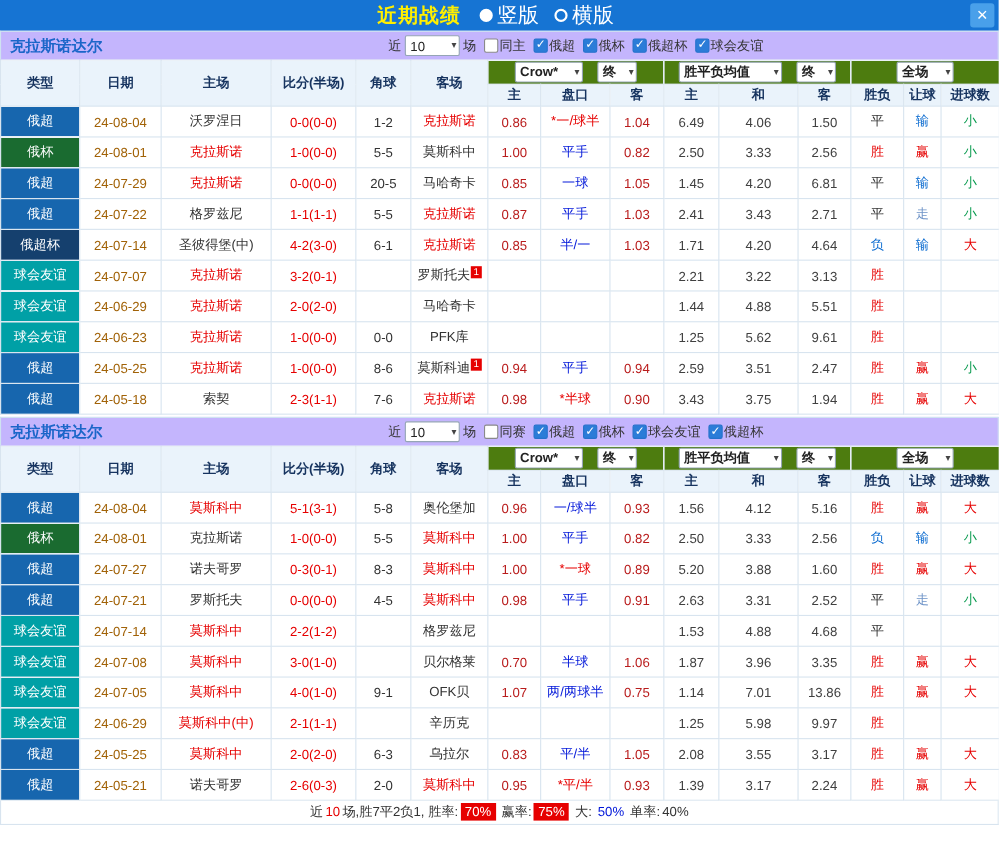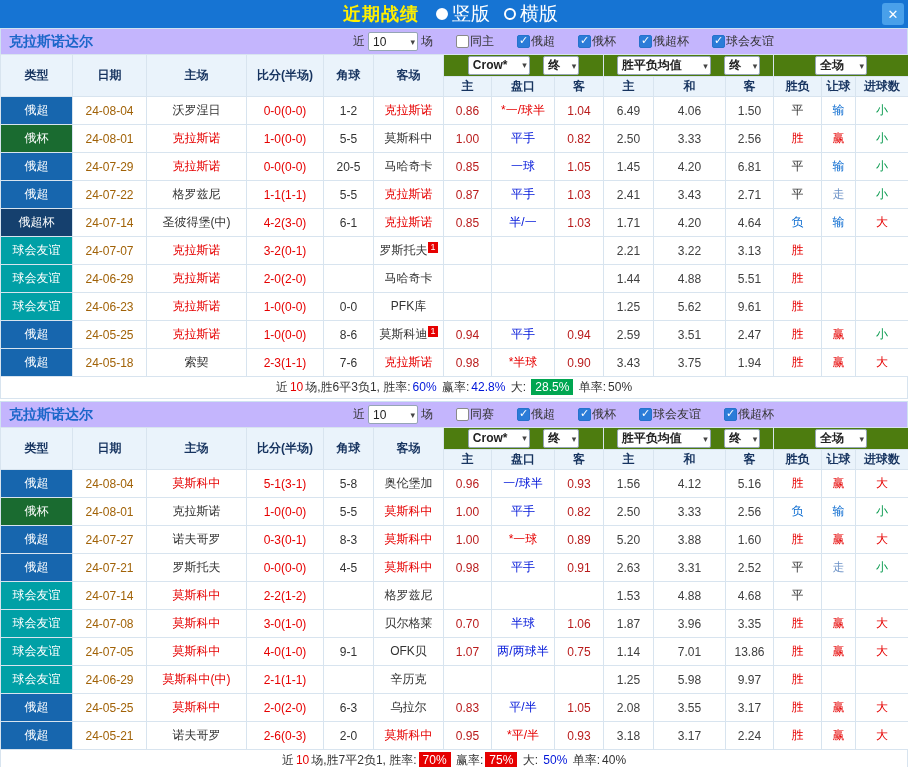--- a/index.html
+++ b/index.html
@@ -14,21 +14,21 @@
 .close-btn{position:absolute;right:4px;top:3px;width:22px;height:22px;background:#49a0ea;border-radius:3px;
   display:flex;align-items:center;justify-content:center;font-size:13px;font-weight:bold;cursor:pointer;color:#fff}
 
 .sec-header{height:26px;background:#c4b5fd;border:1px solid #cfe2f1;border-bottom:none;position:relative;display:flex;align-items:center}
 .team-name{color:#1b66c9;font-weight:bold;font-size:14px;padding-left:8px}
 .sec-controls{position:absolute;left:352px;top:0;height:100%;display:flex;align-items:center;gap:3px;color:#333;font-size:12px}
 .select{display:inline-flex;align-items:center;justify-content:space-between;border:1px solid #95a5b5;background:#fff;
   height:19px;padding:0 2px 0 4px;border-radius:2px;cursor:pointer;color:#222;white-space:nowrap}
 .caret{font-size:9px;color:#444;margin-left:2px}
 .sel-count{width:50px}.sel-company{width:62px}.sel-time{width:36px}.sel-avg{width:94px}.sel-scope{width:52px}
-.cb-item{display:inline-flex;align-items:center;cursor:pointer;margin-left:20px;white-space:nowrap}
+.cb-item{display:inline-flex;align-items:center;cursor:pointer;margin-left:4px;white-space:nowrap}
 .cb{width:13px;height:13px;border:1px solid #8a8a8a;background:#fff;display:inline-block;position:relative;margin-right:1px;border-radius:2px}
 .cb.on{background:#2b7cd8;border-color:#2672cc}
 .cb.on::after{content:"✓";position:absolute;left:1px;top:-2px;color:#fff;font-size:11px;font-weight:bold}
 
 .grid{width:908px;table-layout:fixed;border-collapse:collapse}
 .grid th,.grid td{border:1px solid #d8e4ef;text-align:center;white-space:nowrap;overflow:hidden}
 .grid thead th{background:#eaf3fb;color:#16335f;font-weight:bold}
 .filter-row th{height:22px}
 .filter-row .ctrl-cell{background:#4d7c0f}
 .ctrl-cell .select{margin:0 5px}
@@ -357,23 +357,20 @@
           <td class="c-odd" data-v="0.90">0.90</td>
           <td class="c-avg" data-v="3.43">3.43</td>
           <td class="c-avg" data-v="3.75">3.75</td>
           <td class="c-avg" data-v="1.94">1.94</td>
           <td class="c-res" data-v="胜">胜</td>
           <td class="c-res" data-v="赢">赢</td>
           <td class="c-res" data-v="大">大</td>
         </tr>
       </tbody>
   </table>
-  <div class="summary">
-    <span data-v="近">近</span><span class="red" data-v="10">10</span><span data-v="场,胜6平3负1, 胜率:">场,胜6平3负1, 胜率:</span><span data-v="60%" class="blue">60%</span><span data-v=" 赢率:"> 赢率:</span><span data-v="42.8%" class="blue">42.8%</span><span data-v=" 大: "> 大: </span><span data-v="28.5%" class="chip-green">28.5%</span><span data-v=" 单率:"> 单率:</span><span data-v="50%">50%</span>
-  </div>
 </div>
 
 <div class="sec-gap"></div>
 
 <div class="section">
   <div class="sec-header">
     <span class="team-name" data-v="莫斯科中央陆军">克拉斯诺达尔</span>
     <div class="sec-controls">
       <span data-v="近">近</span>
       <span class="select sel-count">
@@ -635,21 +632,21 @@
         <tr class="match-row">
           <td class="c-type" data-v="俄超">俄超</td>
           <td class="c-date" data-v="24-05-21">24-05-21</td>
           <td class="c-team"><span data-v="诺夫哥罗">诺夫哥罗</span></td>
           <td class="c-score" data-v="2-6(0-3)">2-6(0-3)</td>
           <td class="c-corner" data-v="2-0">2-0</td>
           <td class="c-team"><span data-v="莫斯科中" class="hot">莫斯科中</span></td>
           <td class="c-odd" data-v="0.95">0.95</td>
           <td class="c-line" data-v="*平/半">*平/半</td>
           <td class="c-odd" data-v="0.93">0.93</td>
-          <td class="c-avg" data-v="3.18">3.18</td>
+          <td class="c-avg" data-v="3.18">1.39</td>
           <td class="c-avg" data-v="3.17">3.17</td>
           <td class="c-avg" data-v="2.24">2.24</td>
           <td class="c-res" data-v="胜">胜</td>
           <td class="c-res" data-v="赢">赢</td>
           <td class="c-res" data-v="大">大</td>
         </tr>
       </tbody>
   </table>
   <div class="summary">
     <span data-v="近">近</span><span class="red" data-v="10">10</span><span data-v="场,胜7平2负1, 胜率:">场,胜7平2负1, 胜率:</span><span data-v="70%" class="chip-red">70%</span><span data-v=" 赢率:"> 赢率:</span><span data-v="75%" class="chip-red">75%</span><span data-v=" 大: "> 大: </span><span data-v="50%" class="blue">50%</span><span data-v=" 单率:"> 单率:</span><span data-v="40%">40%</span>

